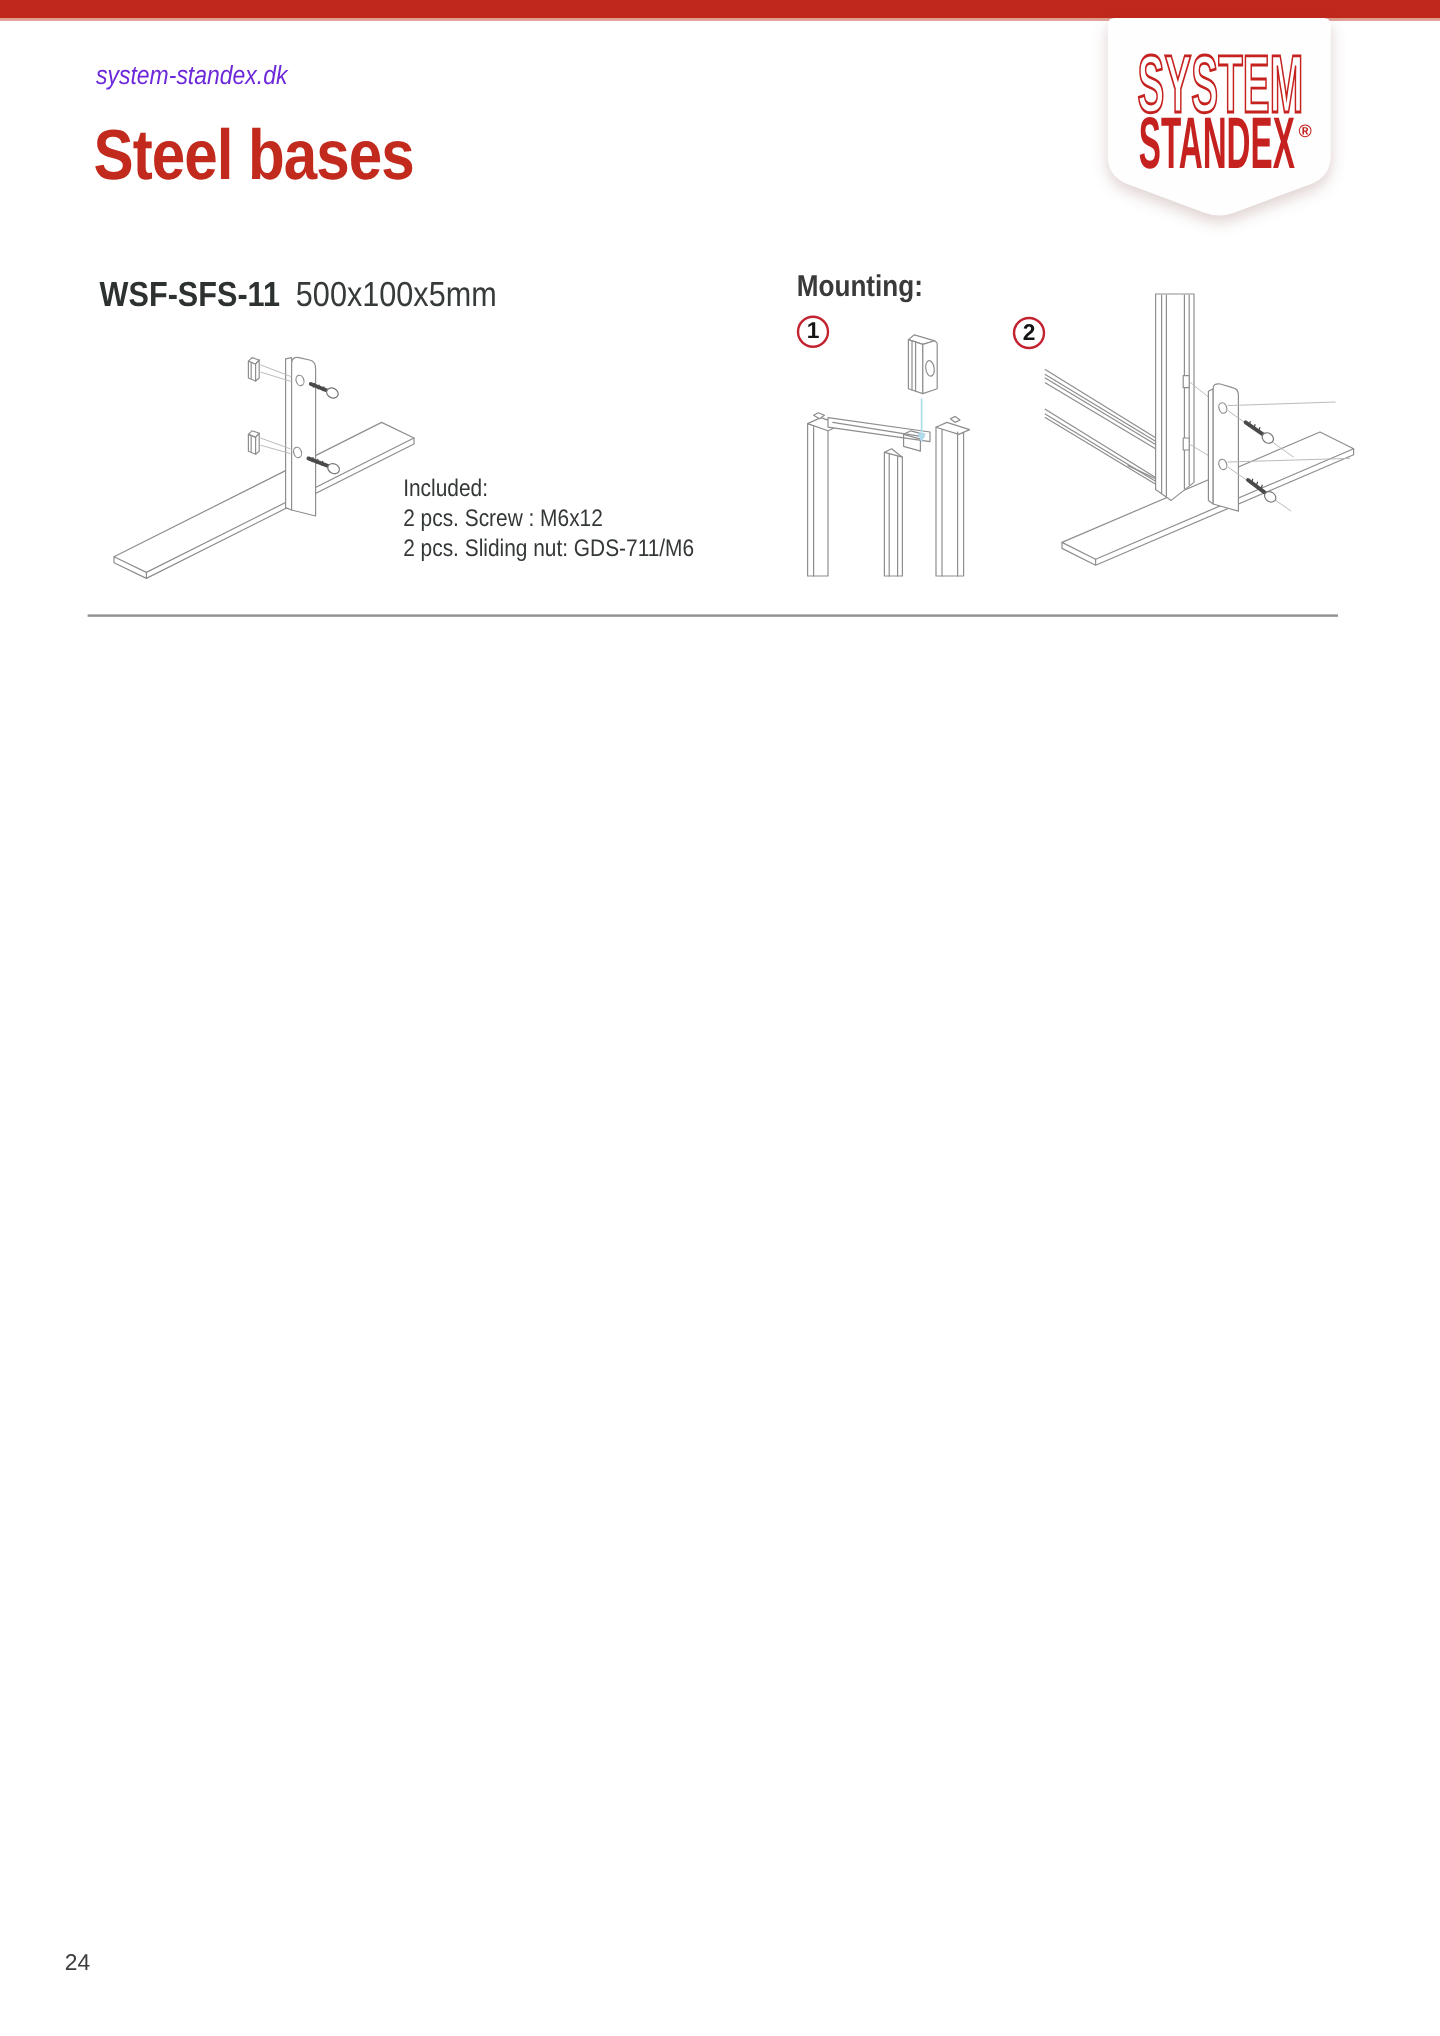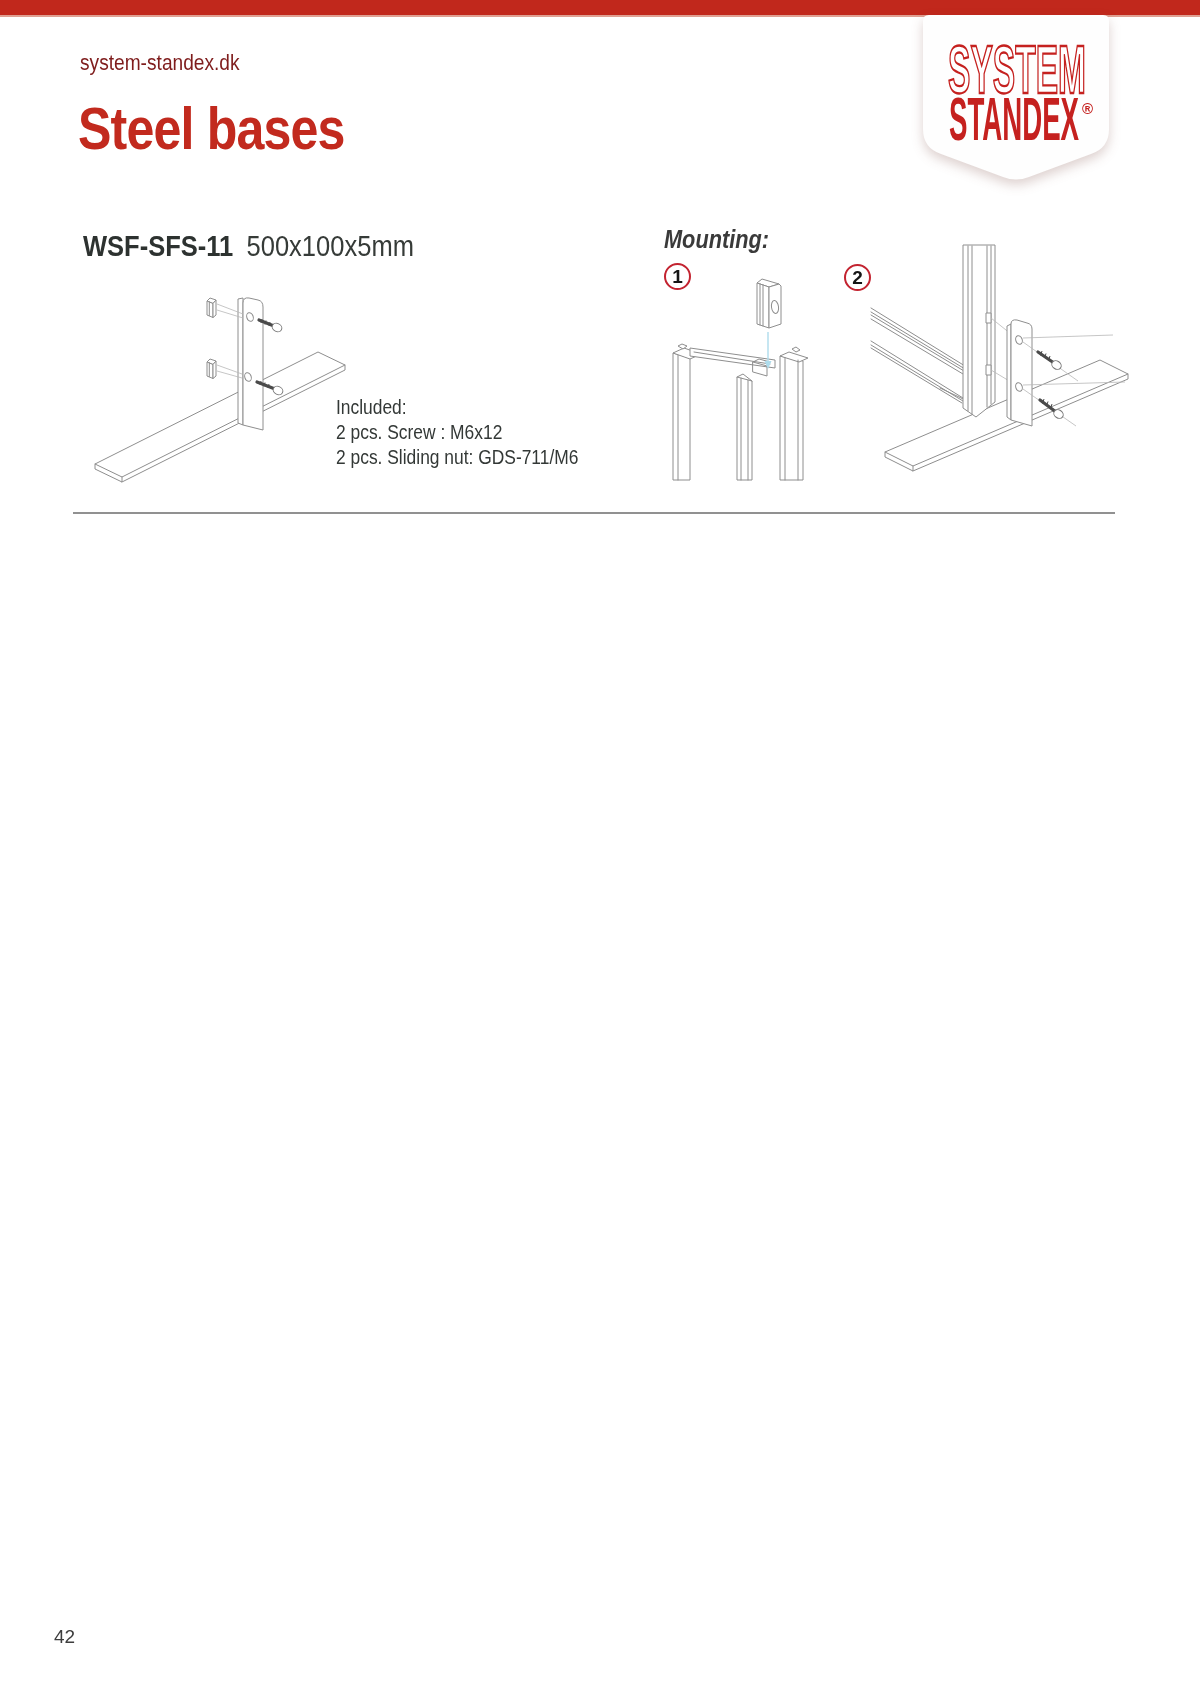--- a/index.html
+++ b/index.html
@@ -2,33 +2,33 @@
 <html><head>
 <meta charset="utf-8">
 <style>
   html,body{margin:0;padding:0;background:#fff;}
   #page{position:relative;width:1200px;height:1697px;background:#fff;overflow:hidden;
         font-family:"Liberation Sans",sans-serif;color:#35393a;}
   .topbar{position:absolute;left:0;top:0;width:1200px;height:15px;background:#c1281c;
           border-bottom:2px solid #dfa092;}
   .cond{display:inline-block;transform:scaleX(.87);transform-origin:0 0;white-space:nowrap;}
 
-  .site{position:absolute;left:80px;top:50px;font-size:22px;color:#7f1d1d;}
+  .site{position:absolute;left:80px;top:50px;font-size:22px;color:#6d28d9;font-style:italic;}
   h1.title{position:absolute;left:78px;top:99px;margin:0;font-size:59px;line-height:1.05;
            font-weight:700;color:#c22a1e;letter-spacing:-1px;transform:scaleX(.85);
            transform-origin:0 0;white-space:nowrap;}
 
   .product-line{position:absolute;left:83px;top:230px;font-size:29px;white-space:nowrap;
                 transform:scaleX(.88);transform-origin:0 0;}
   .product-line .code{font-weight:700;color:#2d3230;}
   .product-line .dims{color:#363b38;margin-left:15px;}
   .fits{position:absolute;left:83px;top:262px;font-size:20px;color:#333836;}
   .included{position:absolute;left:336px;top:395px;font-size:20px;color:#333836;line-height:25px;}
 
-  .mounting-label{position:absolute;left:664px;top:225px;font-size:25px;font-style:italic;
+  .mounting-label{position:absolute;left:664px;top:225px;font-size:25px;
                   font-weight:700;color:#3a3a3a;}
   .step-circle{position:absolute;width:27px;height:27px;border:2.5px solid #c32330;
                border-radius:50%;display:flex;align-items:center;justify-content:center;
                font-size:19px;font-weight:700;color:#151515;background:#fff;box-sizing:border-box;}
   .c1{left:664px;top:263px;}
   .c2{left:844px;top:264px;}
 
   .divider{position:absolute;left:73px;top:512px;width:1042px;height:2px;background:#919191;}
   .pagenum{position:absolute;left:54px;top:1626px;font-size:19px;color:#3d3d3d;}
 
@@ -185,15 +185,15 @@
     <path class="screw" d="M243,114 L259,125"></path>
     <path class="tick" d="M247,113 L245.5,117.5 M251,115.5 L249.5,120 M255,118 L253.5,122.5"></path>
     <ellipse class="head" cx="261.5" cy="127" rx="4" ry="5" transform="rotate(-55 261.5 127)"></ellipse>
     <path class="screw" d="M245,162 L261,174"></path>
     <path class="tick" d="M249,161 L247.5,165.5 M253,163.5 L251.5,168 M257,166 L255.5,170.5"></path>
     <ellipse class="head" cx="263.5" cy="176" rx="4" ry="5" transform="rotate(-55 263.5 176)"></ellipse>
   </svg>
 
   <div class="divider"></div>
 
-  <div class="pagenum">42</div>
+  <div class="pagenum">24</div>
 
 </div>
 
 </body></html>

